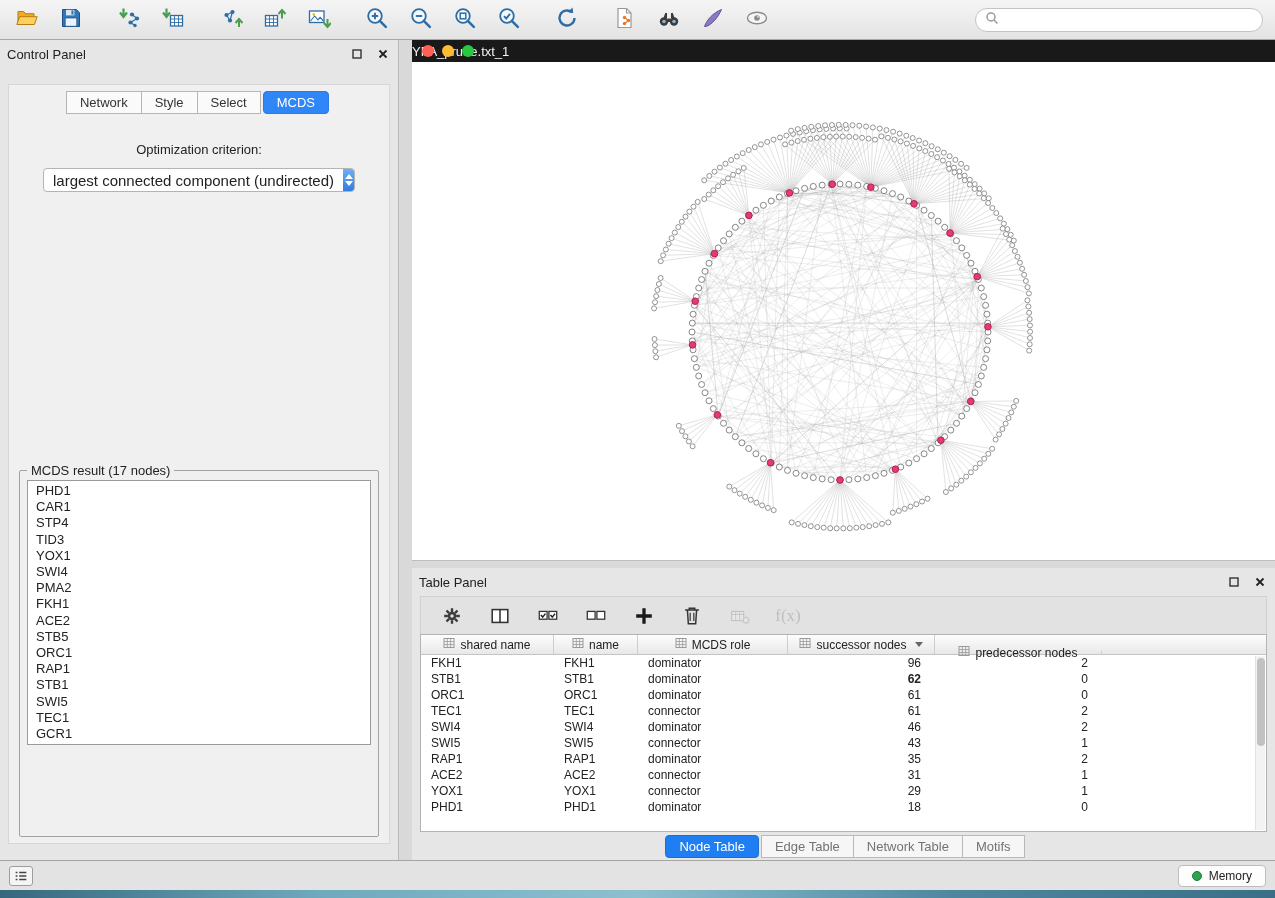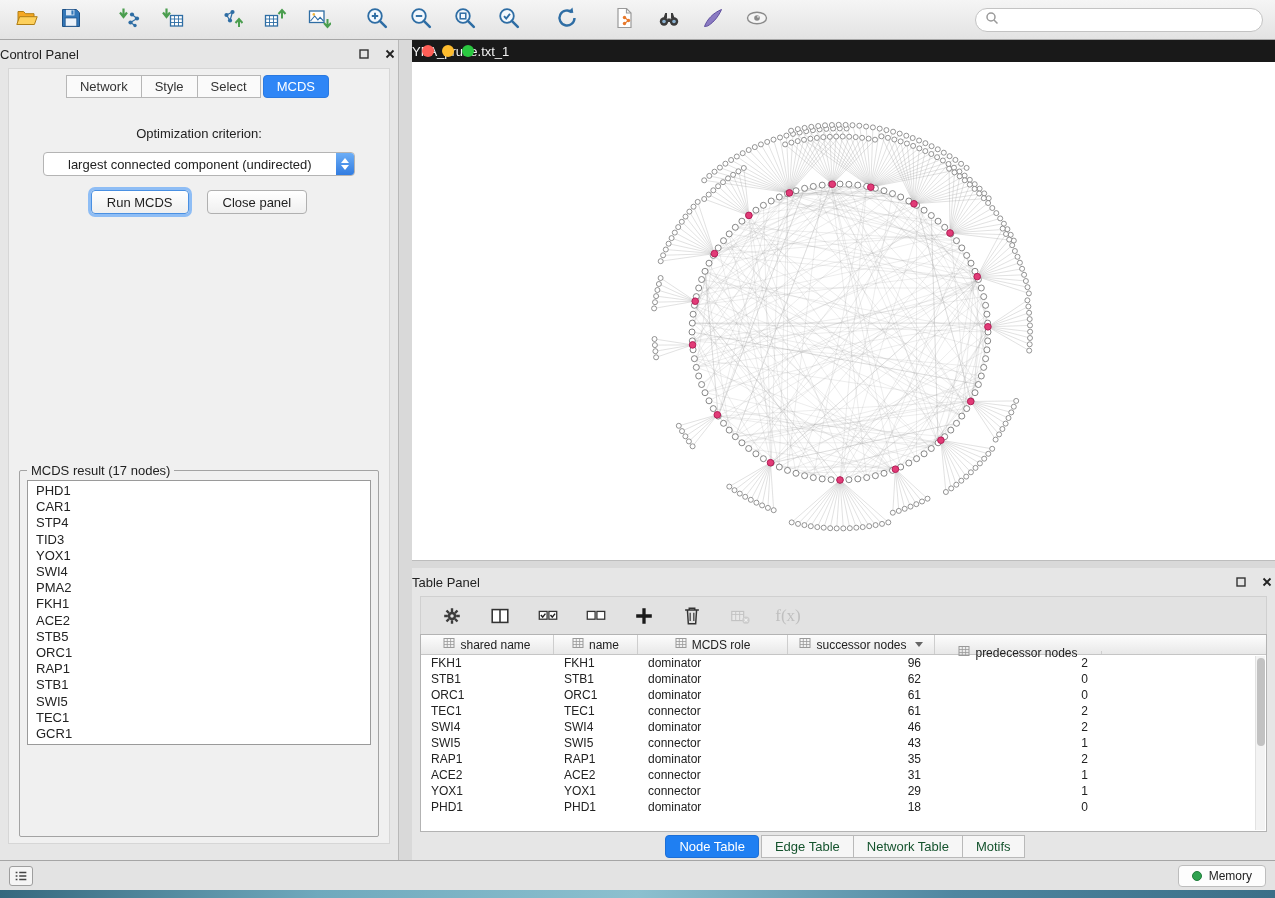--- a/index.html
+++ b/index.html
@@ -13,30 +13,30 @@
 .tb-btn{width:30px;height:30px;display:flex;align-items:center;justify-content:center;border-radius:4px;cursor:default}
 .search{margin-left:auto;width:288px;height:24px;background:#fff;border:1px solid #c3c3c3;border-radius:12px;display:flex;align-items:center;padding:0 9px;gap:5px}
 .search input{border:none;outline:none;flex:1;font-size:12px;background:transparent;font-family:"Liberation Sans",sans-serif}
 
 
 .main{flex:1;display:flex;min-height:0}
 .vsplit{width:14px;background:#d9d9d9;border-left:1px solid #b8b8b8;flex:none}
 
 
 .control-panel{width:398px;flex:none;background:#e6e6e6;display:flex;flex-direction:column;min-height:0}
-.panel-header{height:28px;display:flex;align-items:center;padding:0 0;font-size:13px;flex:none}
+.panel-header{height:28px;display:flex;align-items:center;padding:0 7px;font-size:13px;flex:none}
 .panel-header .spacer{flex:1}
 .win-btn{width:16px;height:16px;display:flex;align-items:center;justify-content:center;margin-left:10px}
-.cp-body-wrap{flex:1;margin:0 8px 16px;background:#f0f0f0;border:1px solid #d6d6d6;display:flex;flex-direction:column;min-height:0}
+.cp-body-wrap{flex:1;margin:16px 8px 16px;background:#f0f0f0;border:1px solid #d6d6d6;display:flex;flex-direction:column;min-height:0}
 .cp-tabs{display:flex;justify-content:center;padding:6px 0 8px;flex:none}
 .cp-tab{padding:3px 13px;background:#fafafa;border:1px solid #b6b6b6;margin-left:-1px;font-size:13px;color:#333}
 .cp-tab.active{background:#2f86f6;border-color:#2a79e0;color:#fff;border-radius:4px;margin-left:2px;margin-right:2px}
 .opt-label{text-align:center;margin-top:20px}
 .selectbox{width:312px;height:24px;margin:11px auto 0;background:#fff;border:1px solid #b4b4b4;border-radius:4px;display:flex;align-items:center;overflow:hidden}
-.selectbox .val{flex:1;padding:0 24px;font-size:13px;white-space:nowrap}
+.selectbox .val{flex:1;padding:0 9px;font-size:15px;white-space:nowrap}
 .stepper{width:19px;height:24px;background:linear-gradient(#6fb0f7,#2f7ae0);display:flex;flex-direction:column;align-items:center;justify-content:center;gap:2px;border-radius:0 3px 3px 0}
 .stepper i{display:block;width:0;height:0;border-left:4px solid transparent;border-right:4px solid transparent}
 .stepper .up{border-bottom:5px solid #fff}
 .stepper .dn{border-top:5px solid #fff}
 .btn-row{display:flex;justify-content:center;gap:18px;margin-top:14px}
 .mac-btn{height:24px;padding:0 15px;background:linear-gradient(#fff,#efefef);border:1px solid #b0b0b0;border-radius:4px;font-size:13px;font-family:"Liberation Sans",sans-serif;color:#222}
 .mac-btn.focused{box-shadow:0 0 0 3px #8ebdf5;border-color:#4a90e2}
 .mcds-fieldset{margin:auto 10px 6px;border:1px solid #a3a3a3;border-radius:2px;padding:2px 7px 8px;height:374px;display:flex;flex-direction:column;background:#f0f0f0}
 .mcds-fieldset legend{padding:0 4px;font-size:13px}
 .result-list{flex:1;background:#fff;border:1px solid #9a9a9a;overflow:hidden;padding:2px 0}
@@ -63,21 +63,21 @@
 .th{display:flex;align-items:center;justify-content:center;gap:5px;border-right:1px solid #cecece;font-size:12px;color:#222;position:relative}
 .th .caret{width:0;height:0;border-left:4px solid transparent;border-right:4px solid transparent;border-top:5px solid #666;margin-left:3px}
 .tbody{flex:1;overflow:hidden}
 .trow{display:flex;height:16px;align-items:center;font-size:12px}
 .td{white-space:nowrap;overflow:hidden}
 .td.l{padding-left:10px;text-align:left}
 .td.r{padding-right:14px;text-align:right}
 .vscroll{position:absolute;right:1px;top:21px;bottom:1px;width:10px;background:#f3f3f3;border-left:1px solid #e2e2e2}
 .vthumb{position:absolute;top:2px;left:1px;width:8px;height:88px;background:#c2c2c2;border-radius:4px}
 .tp-tabs{height:28px;display:flex;justify-content:center;align-items:center;flex:none}
-.tp-tab{padding:3px 13px;background:#f6f6f6;border:1px solid #b9b9b9;margin-left:-1px;font-size:13px;color:#14532d}
+.tp-tab{padding:3px 13px;background:#f6f6f6;border:1px solid #b9b9b9;margin-left:-1px;font-size:13px;color:#737373}
 .tp-tab.active{background:#1f7ff2;border-color:#1d6fd6;color:#fff;border-radius:4px;margin-left:3px;margin-right:3px}
 
 
 .statusbar{height:30px;background:#e3e3e3;border-top:1px solid #a5a5a5;display:flex;align-items:center;padding:0 9px;flex:none}
 .list-btn{width:24px;height:20px;background:#f5f5f5;border:1px solid #9e9e9e;border-radius:3px;display:flex;align-items:center;justify-content:center}
 .memory-btn{margin-left:auto;height:22px;display:flex;align-items:center;gap:7px;background:#fdfdfd;border:1px solid #bdbdbd;border-radius:4px;padding:0 13px;font-size:12px}
 .memory-dot{width:10px;height:10px;border-radius:50%;background:#2fa24f;border:1px solid #1f7c3a}
 .desktop-strip{height:8px;background:linear-gradient(90deg,#35687e,#6fa9bd,#8cc0cf,#4e86a0,#3b6f88);flex:none}
 </style>
 </head>
@@ -254,24 +254,20 @@
             <div class="cp-tab">Select</div>
             <div class="cp-tab active">MCDS</div>
           </div>
         <div class="opt-label">Optimization criterion:</div>
         <div class="selectbox">
           <span class="val">largest connected component (undirected)</span>
           <span class="stepper">
               <i class="up"></i>
               <i class="dn"></i>
             </span>
-        </div>
-        <div class="btn-row">
-          <button class="mac-btn focused">Run MCDS</button>
-          <button class="mac-btn">Close panel</button>
         </div>
         <fieldset class="mcds-fieldset">
           <legend>MCDS result (17 nodes)</legend>
           <div class="result-list">
               <div class="result-item">PHD1</div>
               <div class="result-item">CAR1</div>
               <div class="result-item">STP4</div>
               <div class="result-item">TID3</div>
               <div class="result-item">YOX1</div>
               <div class="result-item">SWI4</div>
@@ -1204,21 +1200,21 @@
                 <div class="td l" style="width: 133px;">FKH1</div>
                 <div class="td l" style="width: 84px;">FKH1</div>
                 <div class="td l" style="width: 150px;">dominator</div>
                 <div class="td r" style="width: 147px;">96</div>
                 <div class="td r" style="width: 167px;">2</div>
               </div>
               <div class="trow">
                 <div class="td l" style="width: 133px;">STB1</div>
                 <div class="td l" style="width: 84px;">STB1</div>
                 <div class="td l" style="width: 150px;">dominator</div>
-                <div class="td r" style="width: 147px;">62</div>
+                <div class="td r" style="width: 147px; font-weight: bold;">62</div>
                 <div class="td r" style="width: 167px;">0</div>
               </div>
               <div class="trow">
                 <div class="td l" style="width: 133px;">ORC1</div>
                 <div class="td l" style="width: 84px;">ORC1</div>
                 <div class="td l" style="width: 150px;">dominator</div>
                 <div class="td r" style="width: 147px;">61</div>
                 <div class="td r" style="width: 167px;">0</div>
               </div>
               <div class="trow">

